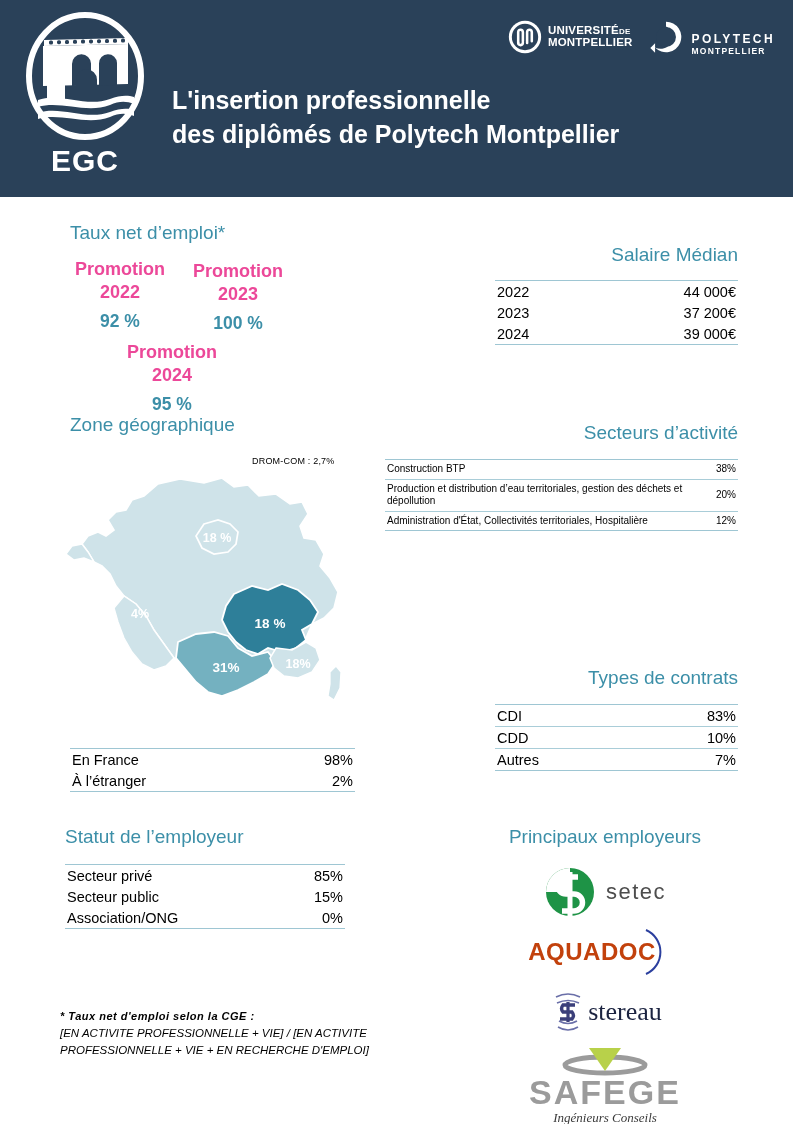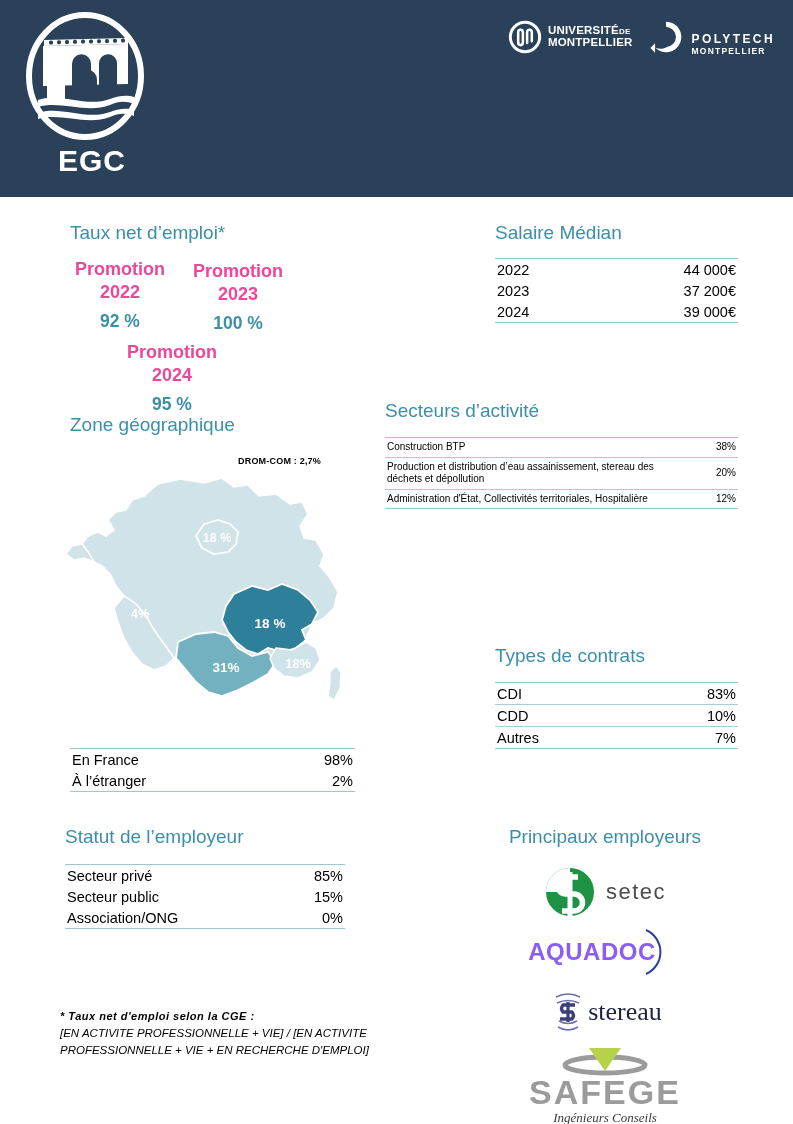--- a/index.html
+++ b/index.html
@@ -11,21 +11,21 @@
   }
   .page { position: relative; width: 793px; height: 1124px; background:#fff; }
 
   
   .header {
     position: absolute; left: 0; top: 0; width: 793px; height: 197px;
     background: #2a4159;
   }
   .egc-logo { position: absolute; left: 20px; top: 12px; width: 130px; height: 175px; }
   .egc-label {
-    position: absolute; left: 7px; top: 132px; width: 130px;
+    position: absolute; left: 0; top: 132px; width: 130px;
     text-align: center; color: #fff;
     font-size: 30px; font-weight: bold; letter-spacing: 1px;
     font-family: "Liberation Sans", sans-serif;
   }
   .header-title {
     position: absolute; left: 172px; top: 84px; width: 600px;
     color: #ffffff; font-size: 25px; font-weight: bold; line-height: 1.34;
     font-family: "Liberation Sans", sans-serif;
   }
   .univ-logos { position: absolute; right: 18px; top: 14px; height: 46px; display:flex; align-items:center; gap:14px;}
@@ -39,21 +39,21 @@
   .pt-mark { width: 38px; height: 38px; }
   .pt-text { color:#fff; line-height:1.1; }
   .pt-l1 { font-size: 12px; font-weight: bold; letter-spacing: 2.4px; }
   .pt-l2 { font-size: 8.5px; font-weight: bold; letter-spacing: 1.2px; }
 
   
   .h2 {
     color: #3c8fa8; font-size: 19px; font-weight: normal;
     font-family: "Liberation Sans", sans-serif;
   }
-  .h2.right { text-align: left; }
+  .h2.right { text-align: right; margin-top: 22px; }
   .tbl { width: 100%; border-collapse: collapse; }
   .tbl td {
     font-size: 14.5px; color: #000; padding: 2.5px 2px;
     font-family: "Liberation Sans", sans-serif; vertical-align: middle;
   }
   .tbl td.val { text-align: right; white-space: nowrap; }
   .tbl.edge { border-top: 1.4px solid #9ec6d3; border-bottom: 1.4px solid #9ec6d3; }
   .tbl.rules { border-top: 1.4px solid #9ec6d3; border-bottom: 1.4px solid #9ec6d3; }
   .tbl.rules tr + tr td { border-top: 1.2px solid #a9cdd8; }
 
@@ -70,21 +70,21 @@
   .promo .pct {
     font-size: 17.5px; font-weight: bold; color: #3c8fa8; margin-top: 8px;
   }
 
   
   .salaire { position: absolute; left: 495px; top: 222px; width: 243px; }
   .salaire .h2 { margin-bottom: 14px; }
 
   
   .zone { position: absolute; left: 70px; top: 414px; width: 300px; }
-  .drom { position: absolute; left: 168px; top: 42px; font-size: 9px; font-weight: bold; color:#000; letter-spacing:.2px; white-space:nowrap;}
+  .drom { position: absolute; left: 182px; top: 42px; font-size: 9px; font-weight: normal; color:#000; letter-spacing:.2px; white-space:nowrap;}
   .map-wrap { position: absolute; left: -8px; top: 52px; width: 300px; height: 250px; }
   .france-tbl { position: absolute; left: 0px; top: 334px; width: 285px; }
 
   
   .secteurs { position: absolute; left: 385px; top: 400px; width: 353px; }
   .secteurs .h2 { margin-bottom: 15px; }
   .secteurs .tbl td { font-size: 10px; line-height: 1.25; padding: 3px 2px; }
   .secteurs .tbl td.val { width: 52px; }
 
   
@@ -98,21 +98,21 @@
   
   .employeurs { position: absolute; left: 470px; top: 826px; width: 270px; }
   .employeurs .h2 { text-align: center; margin-bottom: 14px; }
   .logo-row { display:flex; align-items:center; justify-content:center; height: 60px; }
 
   
   .setec-wrap { display:flex; align-items:center; gap: 10px; }
   .setec-text { color:#4d4d4d; font-size: 22px; letter-spacing: 1.5px; font-family: "Liberation Sans", sans-serif; }
   
   .aquadoc-wrap { position: relative; display:flex; align-items:center; }
-  .aquadoc-text { color:#8b5cf6; font-size: 24px; font-weight: bold; letter-spacing: .5px; font-family:"Liberation Sans", sans-serif;}
+  .aquadoc-text { color:#c2410c; font-size: 24px; font-weight: bold; letter-spacing: .5px; font-family:"Liberation Sans", sans-serif;}
   
   .stereau-wrap { display:flex; align-items:center; }
   .stereau-text { color:#1b2340; font-size: 26px; font-family:"Liberation Serif", serif; }
   
   .safege-wrap { text-align:center; }
   .safege-text { color:#9b9b9b; font-size: 34px; font-weight: bold; letter-spacing: 2px; line-height: .95; font-family:"Liberation Sans", sans-serif; }
   .safege-sub { color:#3a3a3a; font-size: 13px; font-style: italic; font-family:"Liberation Serif", serif; margin-top: 1px; }
 
   
   .footnote { position: absolute; left: 60px; top: 1010px; width: 330px; }
@@ -187,20 +187,24 @@
           <path d="M20 4 A16 16 0 1 1 8.5 31 L8.5 36.5 L3.5 31.5 L8.5 26.5 L8.5 31 A11 11 0 1 0 20 9 Z" fill="#ffffff"></path>
           <circle cx="20" cy="20" r="10.5" fill="#2a4159"></circle>
         </svg>
         <div class="pt-text">
           <div class="pt-l1">POLYTECH</div>
           <div class="pt-l2">MONTPELLIER</div>
         </div>
       </div>
     </div>
 
+    <div class="header-title">
+      <div>L'insertion professionnelle</div>
+      <div>des diplômés de Polytech Montpellier</div>
+    </div>
   </div>
 
   <div class="taux">
     <div class="h2">Taux net d’emploi*</div>
     <div class="promo-row">
       <div class="promo" style="left:-10px; top:0;">
         <div class="lbl">
           <div>Promotion</div>
           <div>2022</div>
         </div>
@@ -306,21 +310,21 @@
 
   <div class="secteurs">
     <div class="h2 right">Secteurs d’activité</div>
     <table class="tbl rules">
       <tbody>
         <tr>
           <td>Construction BTP</td>
           <td class="val">38%</td>
         </tr>
         <tr>
-          <td>Production et distribution d’eau assainissement, stereau des déchets et dépollution</td>
+          <td>Production et distribution d’eau territoriales, gestion des déchets et dépollution</td>
           <td class="val">20%</td>
         </tr>
         <tr>
           <td>Administration d'État, Collectivités territoriales, Hospitalière</td>
           <td class="val">12%</td>
         </tr>
       </tbody>
     </table>
   </div>
 

